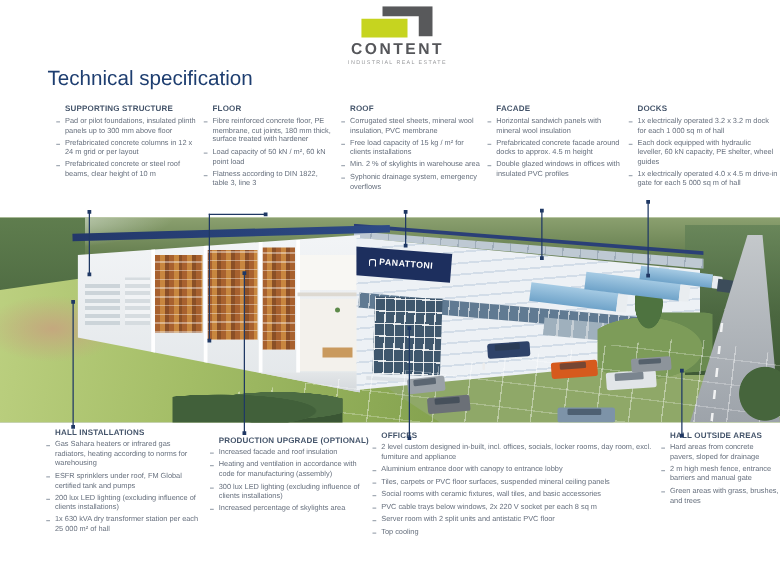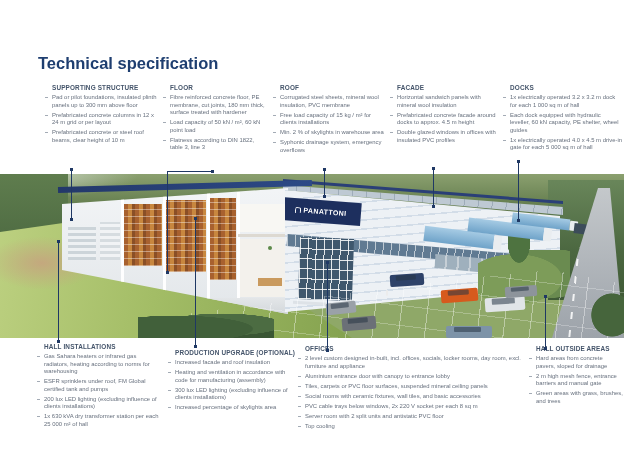--- a/index.html
+++ b/index.html
@@ -5,21 +5,21 @@
   html,body{margin:0;padding:0;background:#fff;}
   .page{position:relative;width:624px;height:468px;background:#ffffff;overflow:hidden;
         font-family:"Liberation Sans",sans-serif;}
 
   
   .logo{position:absolute;left:276px;top:5px;width:84px;text-align:center;}
   .logo svg{display:block;margin:0 auto;}
   .brand{font-size:12.5px;font-weight:bold;color:#55565a;letter-spacing:2px;line-height:1;}
   .tagline{font-size:4.3px;color:#97989b;letter-spacing:1.1px;margin-top:1.5px;}
 
-  .title{position:absolute;left:38px;top:54px;font-size:16.5px;font-weight:bold;color:#1e3e70;}
+  .title{position:absolute;left:38px;top:54px;font-size:16.5px;font-weight:normal;color:#1e3e70;}
 
   
   .spec-col{position:absolute;}
   .spec-h{font-size:6.4px;font-weight:bold;color:#44546a;letter-spacing:.15px;margin:0 0 3px 8px;}
   ul.spec{list-style:none;margin:0;padding:0;}
   ul.spec li{position:relative;padding-left:8px;font-size:5.9px;line-height:1.27;color:#67707e;margin-bottom:2.5px;}
   ul.spec li .blt{position:absolute;left:1px;top:3px;width:3px;height:1px;background:#a3abb5;}
 
   
   .c-structure{left:44px;top:84px;width:116px;}
@@ -139,20 +139,28 @@
     background:radial-gradient(ellipse at 28% 60%,#41603a 0 55%,rgba(65,96,58,0) 56%),
                radial-gradient(ellipse at 62% 45%,#4c6c42 0 50%,rgba(76,108,66,0) 51%),
                radial-gradient(ellipse at 88% 65%,#3a5634 0 45%,rgba(58,86,52,0) 46%);}
   .bushes-br{left:588px;top:116px;width:40px;height:50px;background:radial-gradient(ellipse at 60% 50%,#46653c 0 60%,rgba(70,101,60,0) 62%);}
 </style>
 </head>
 <body>
 
 <div class="page">
 
+  <div class="logo">
+    <svg width="58" height="28" viewBox="0 0 58 28">
+      <polygon points="17,0 57,0 57,24 46,24 46,8 17,8" fill="#58595b"></polygon>
+      <rect x="0" y="10" width="37" height="15" fill="#c6d41f"></rect>
+    </svg>
+    <div class="brand">CONTENT</div>
+    <div class="tagline">INDUSTRIAL REAL ESTATE</div>
+  </div>
 
   <div class="title">Technical specification</div>
 
   <div class="spec-col c-structure">
     <div class="spec-h">SUPPORTING STRUCTURE</div>
     <ul class="spec">
         <li><span class="blt"></span><span>Pad or pilot foundations, insulated plinth panels up to 300 mm above floor</span></li>
         <li><span class="blt"></span><span>Prefabricated concrete columns in 12 x 24 m grid or per layout</span></li>
         <li><span class="blt"></span><span>Prefabricated concrete or steel roof beams, clear height of 10 m</span></li>
       </ul>

